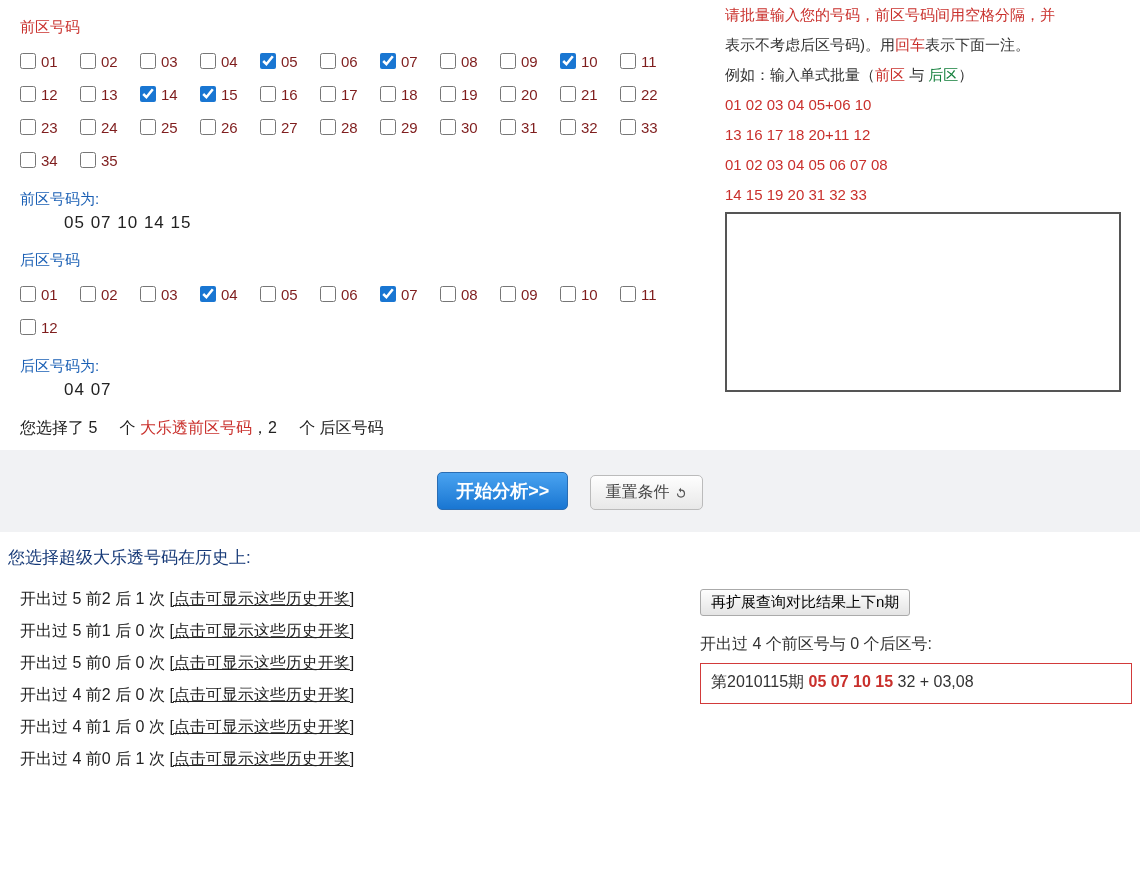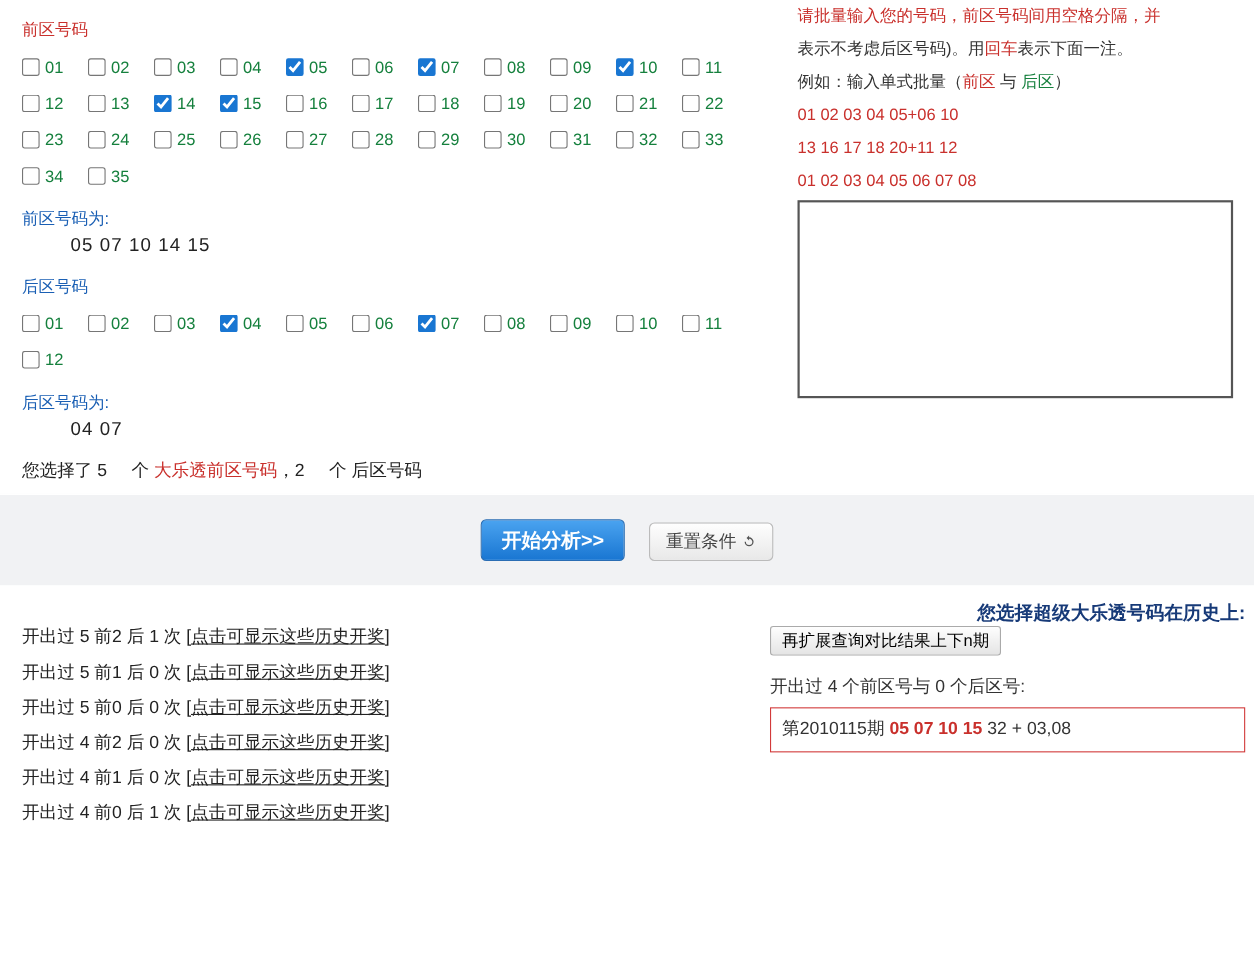--- a/index.html
+++ b/index.html
@@ -40,21 +40,21 @@
     }
     .num-cell input[type=checkbox] {
       width: 16px;
       height: 16px;
       margin-right: 3px;
       accent-color: #1976d2;
       cursor: pointer;
     }
     .num-cell span {
       font-size: 15px;
-      color: #15803d;
+      color: #7f1d1d;
     }
     
     .label-line {
       color: #1a5fb4;
       margin-top: 14px;
       margin-bottom: 4px;
       font-size: 15px;
     }
     .picked-line {
       font-size: 17px;
@@ -114,22 +114,22 @@
       font-size: 16px;
       cursor: pointer;
     }
     
     .result-section {
       padding: 14px 8px 8px 8px;
     }
     .result-title {
       color: #173a78;
       font-size: 17px;
-      font-weight: bold;
-      text-align: right;
+      font-weight: normal;
+      margin-bottom: 20px;
     }
     .result-body {
       display: flex;
       padding-left: 12px;
     }
     .result-left { width: 680px; }
     .result-right { flex: 1; }
     .hist-row {
       font-size: 16px;
       margin-bottom: 11px;
@@ -380,20 +380,21 @@
     </p>
     <p>
       <span>表示不考虑后区号码)。用</span><span class="red-txt">回车</span><span>表示下面一注。</span>
     </p>
     <p>
       <span>例如：输入单式批量（</span><span class="red-txt">前区</span><span> 与 </span><span class="blue-txt">后区</span><span>）</span>
     </p>
     <p class="red-txt">01 02 03 04 05+06 10</p>
     <p class="red-txt">13 16 17 18 20+11 12</p>
     <p class="red-txt">01 02 03 04 05 06 07 08</p>
+    <p class="red-txt">14 15 19 20 31 32 33</p>
     <textarea style=""></textarea>
   </div>
 </div>
 
 <div class="action-bar">
   <button class="btn-primary">开始分析&gt;&gt;</button>
   <button class="btn-secondary">
     <span>重置条件</span><span style="vertical-align:middle;">
       <svg width="14" height="14" viewBox="0 0 24 24" style="vertical-align:-2px;">
           <path fill="#555" d="M12 6V3L8 7l4 4V8c2.76 0 5 2.24 5 5a5 5 0 01-5 5 5 5 0 01-5-5H5a7 7 0 007 7 7 7 0 007-7 7 7 0 00-7-7z"></path>

